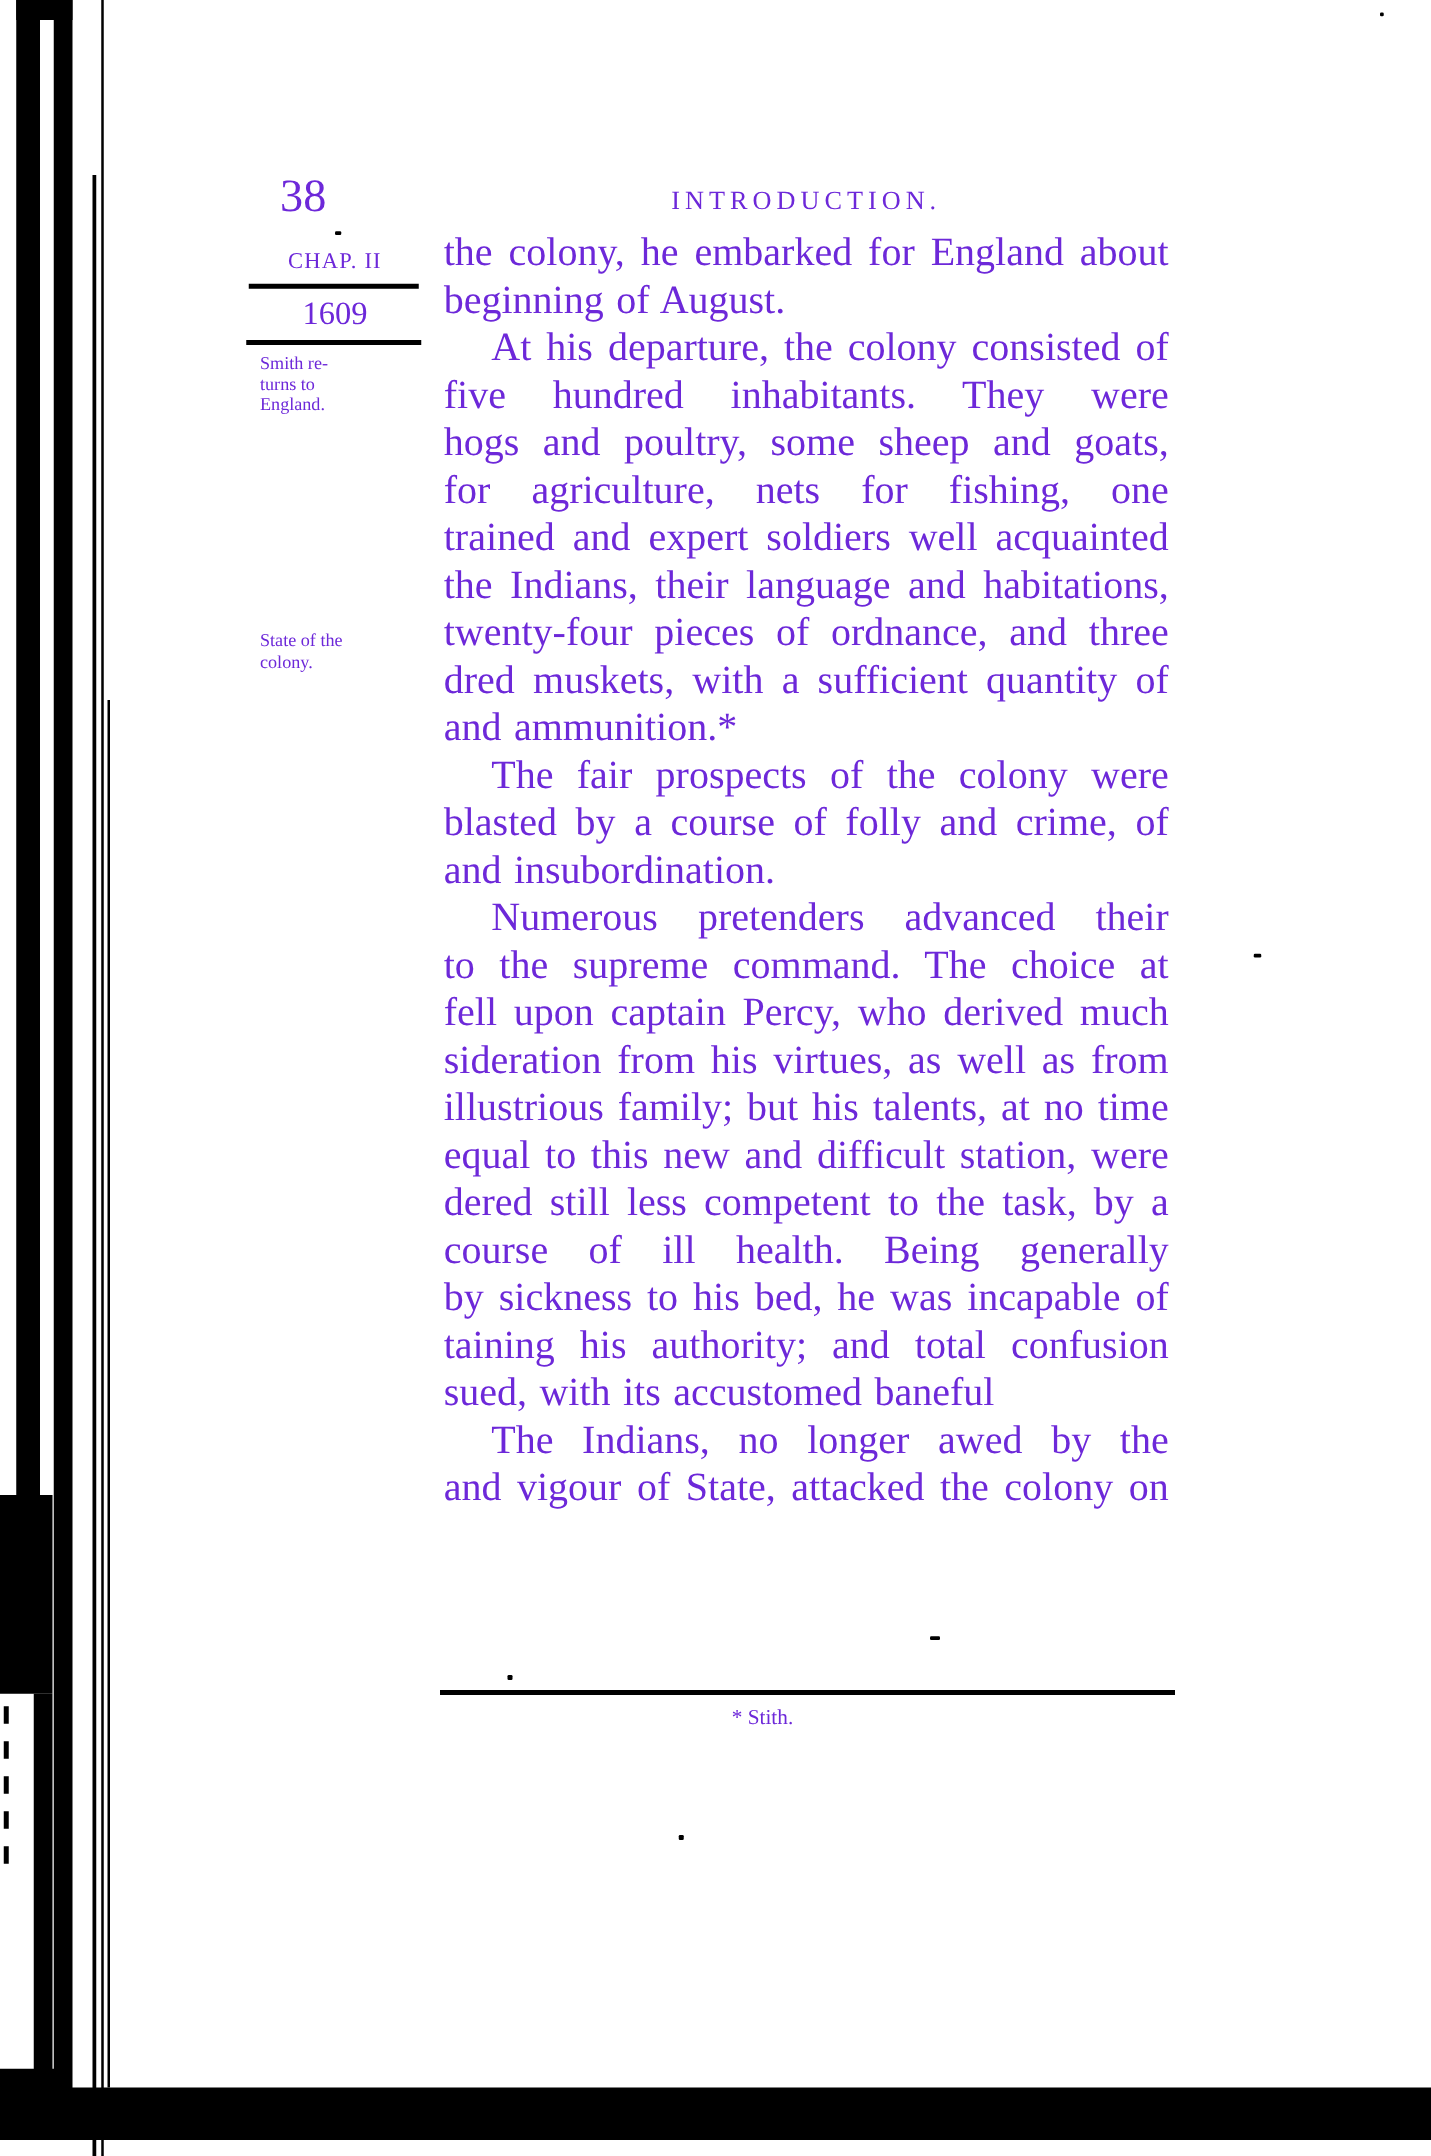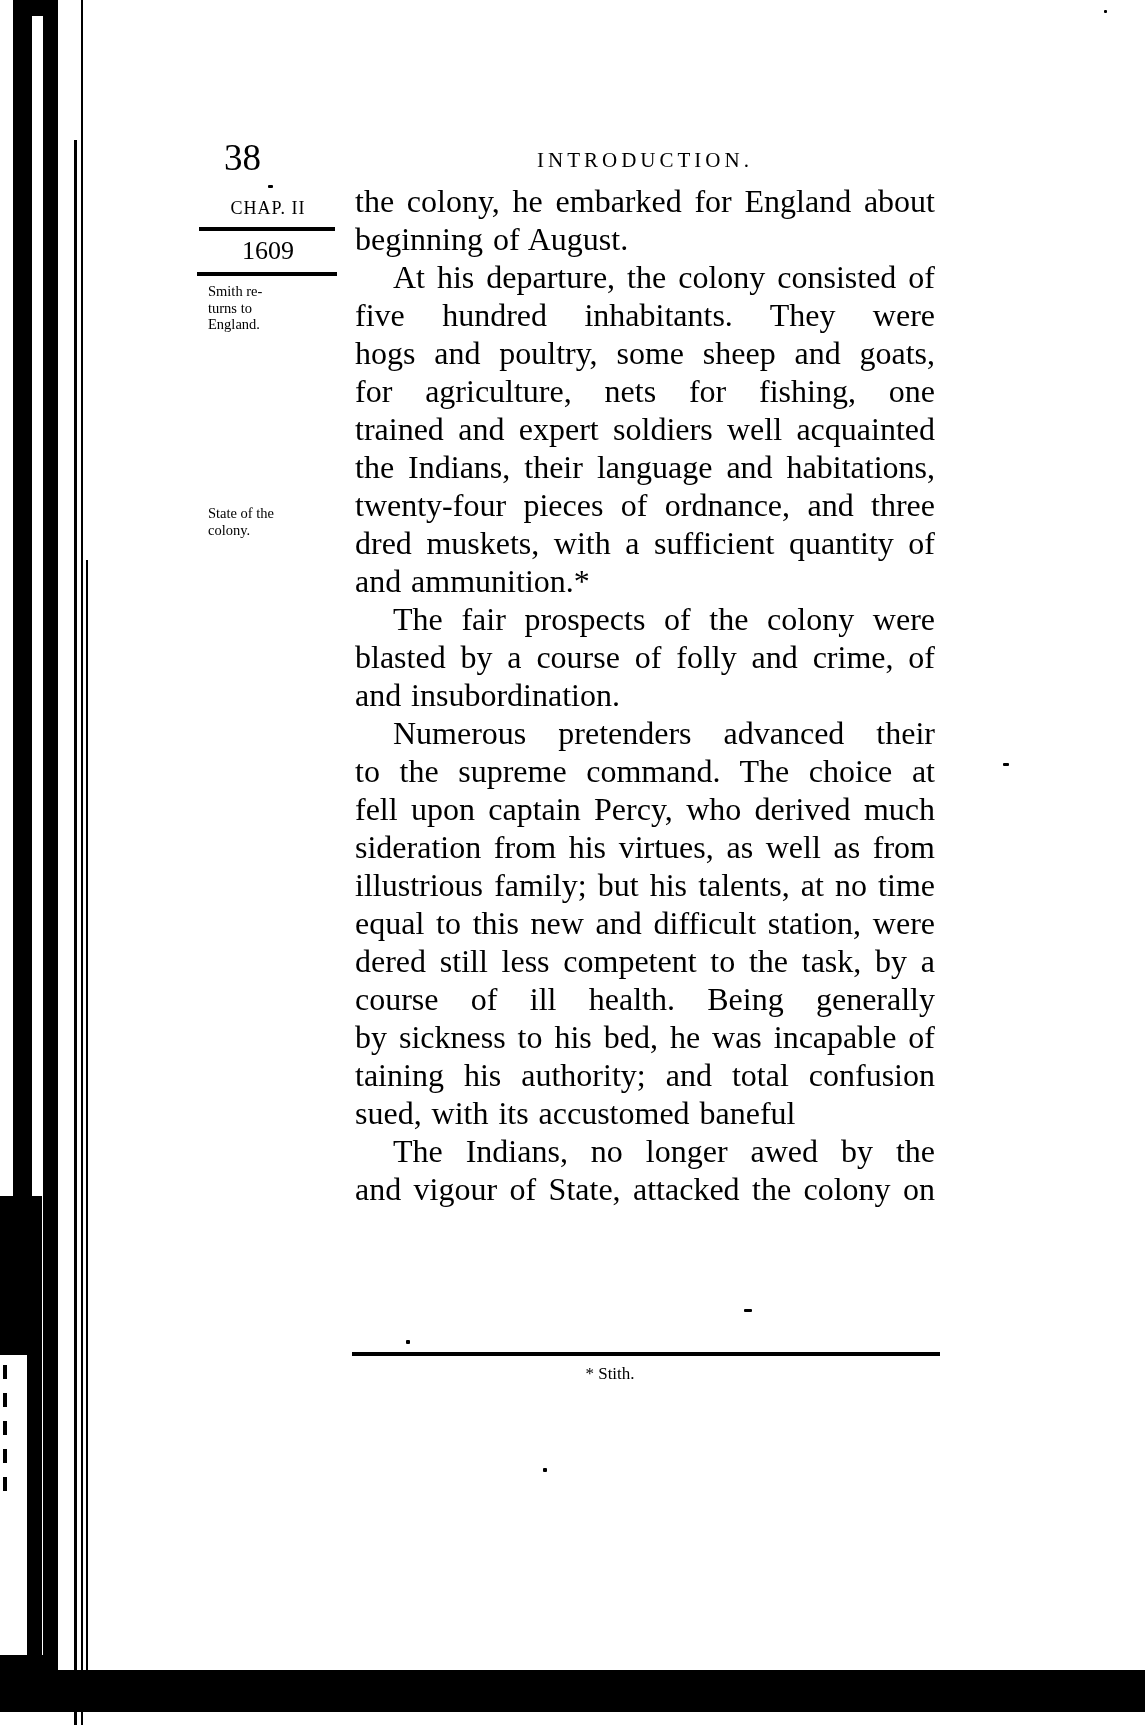--- a/index.html
+++ b/index.html
@@ -1,21 +1,21 @@
 <!DOCTYPE html>
 <html><head>
 <meta charset="utf-8">
 <style>
   html, body { margin: 0; padding: 0; background: #ffffff; }
   .scan-page {
     position: relative;
     width: 1145px;
     height: 1725px;
     background: #ffffff;
-    color: #000000;
+    color: #6d28d9;
     font-family: "Liberation Serif", "DejaVu Serif", serif;
     overflow: hidden;
   }
   .artifacts { position: absolute; left: 0; top: 0; }
 
   .page-number {
     position: absolute; left: 224px; top: 138px;
     font-size: 37px; line-height: 40px;
   }
   .running-header {

